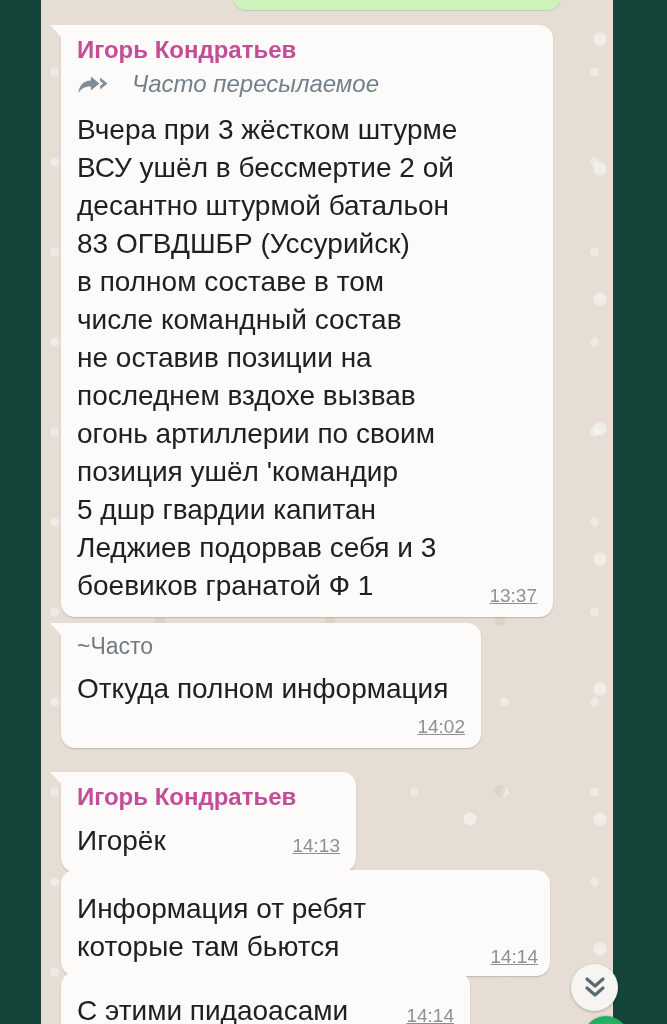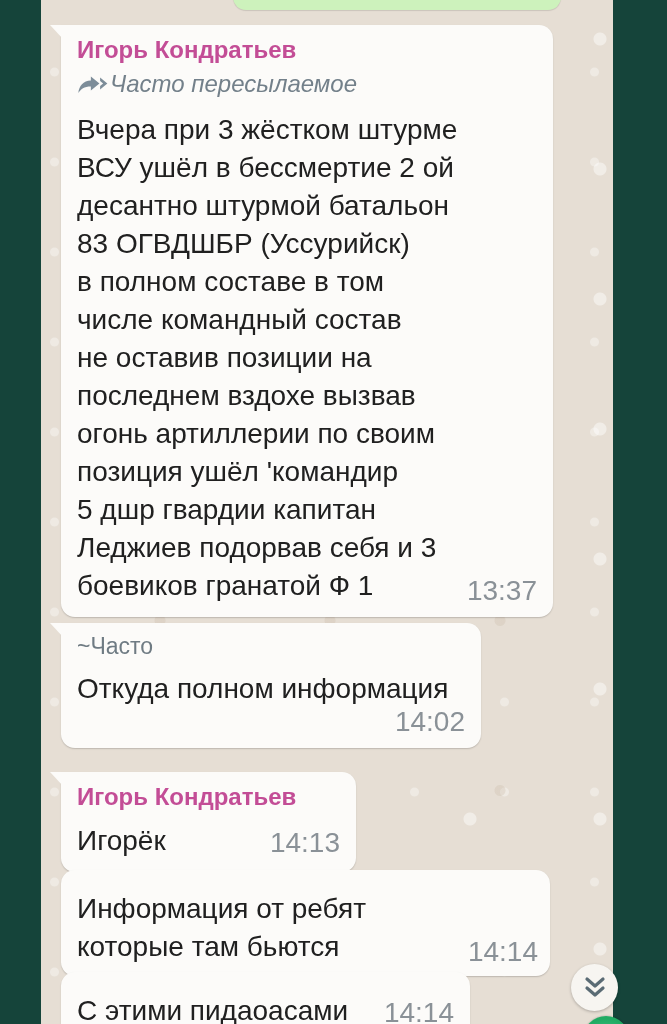--- a/index.html
+++ b/index.html
@@ -24,24 +24,24 @@
     box-shadow:0 1px 1.5px rgba(0,0,0,0.18);
     padding:10px 16px 12px 16px;box-sizing:border-box;color:#202020;
   }
   .bubble.tailed{border-top-left-radius:0;}
   .tail{
     position:absolute;left:-11px;top:0;width:14px;height:15px;background:#fcfbf9;
     clip-path:polygon(0 0,100% 0,100% 100%);
   }
   .sender{font-size:24px;font-weight:bold;color:#c34d96;line-height:30px;}
   .sender.phone{color:#e87ba1;}
-  .fwd-row{display:flex;align-items:center;gap:0;height:34px;margin-top:2px;}
+  .fwd-row{display:flex;align-items:center;gap:22px;height:34px;margin-top:2px;}
   .fwd-label{font-size:24px;font-style:italic;color:#73808a;}
   .body-text{font-size:28px;line-height:38px;white-space:pre-line;margin-top:10px;}
-  .time{font-size:28px;color:#8a9197;}
+  .time{font-size:19px;color:#8a9197;text-decoration:underline;}
   .time.abs{position:absolute;right:16px;bottom:10px;}
   .hdr-row{display:flex;align-items:baseline;justify-content:space-between;}
   .alias{font-size:23px;color:#6f7b83;margin-right:8px;}
   .inline-row{display:flex;align-items:baseline;}
   .inline-row .time{margin-left:auto;padding-left:24px;position:relative;top:2px;}
   .out-stub{
     position:absolute;left:192px;top:-16px;width:328px;height:26px;
     background:#cdf2bc;border-radius:14px;box-shadow:0 1px 1px rgba(0,0,0,0.12);
   }
   .scroll-btn{

